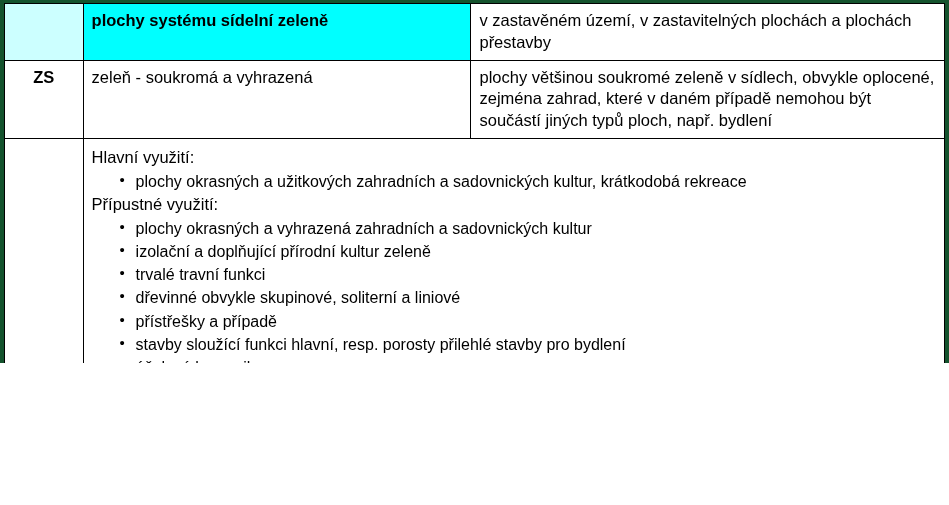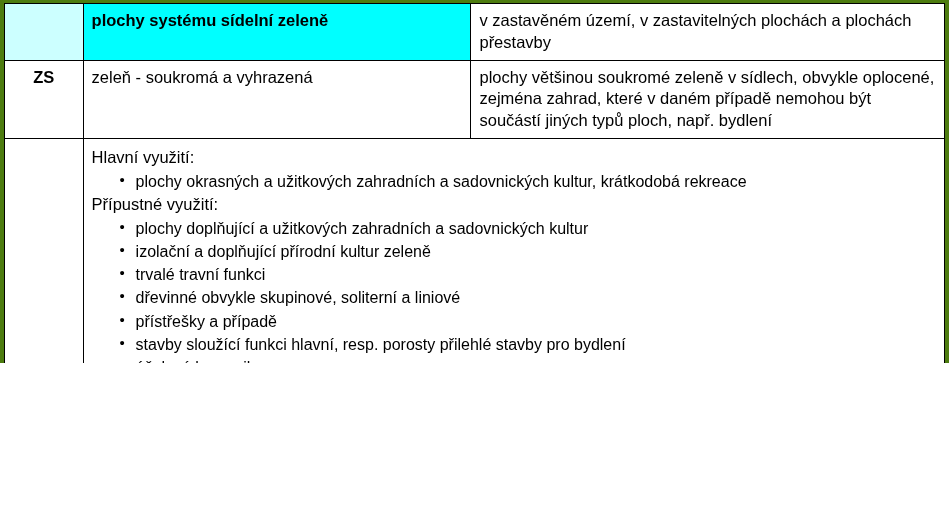--- a/index.html
+++ b/index.html
@@ -8,21 +8,21 @@
     background: #ffffff;
   }
   body {
     font-family: "Liberation Sans", sans-serif;
     color: #000000;
   }
   .page {
     position: relative;
     width: 949px;
     height: 363px;
-    background: #4d7c0f;
+    background: #14532d;
     overflow: hidden;
   }
   table.zoning {
     border-collapse: collapse;
     table-layout: fixed;
     width: 941px;
     margin: 3px 0 0 4px;
     background: #ffffff;
   }
   table.zoning td {
@@ -110,21 +110,21 @@
       </tr>
       <tr class="row-detail">
         <td></td>
         <td class="detail-cell" colspan="2">
           <p class="lead">Hlavní využití:</p>
           <ul class="bullets">
             <li>plochy okrasných a užitkových zahradních a sadovnických kultur, krátkodobá rekreace</li>
           </ul>
           <p class="lead">Přípustné využití:</p>
           <ul class="bullets">
-            <li>plochy doplňující a užitkových zahradních a sadovnických kultur</li>
+            <li>plochy okrasných a vyhrazená zahradních a sadovnických kultur</li>
             <li>izolační a doplňující přírodní kultur zeleně</li>
             <li>trvalé travní funkci</li>
             <li>dřevinné obvykle skupinové, soliterní a liniové</li>
             <li>přístřešky a případě</li>
             <li>stavby sloužící funkci hlavní, resp. porosty přilehlé stavby pro bydlení</li>
             <li>účelové komunikace</li>
           </ul>
         </td>
       </tr>
     </tbody>

